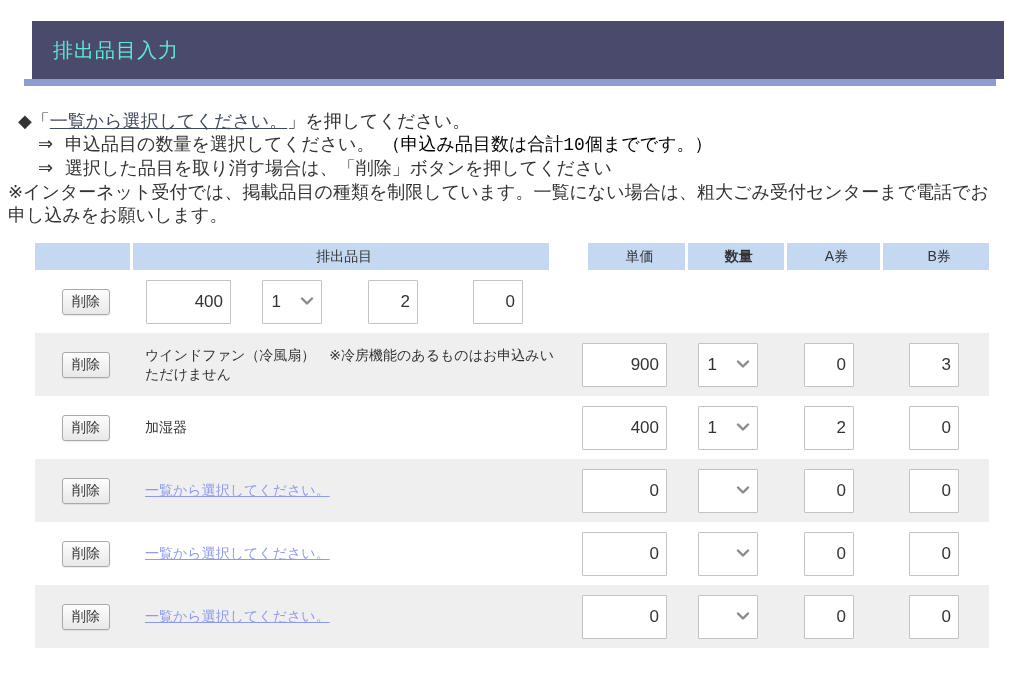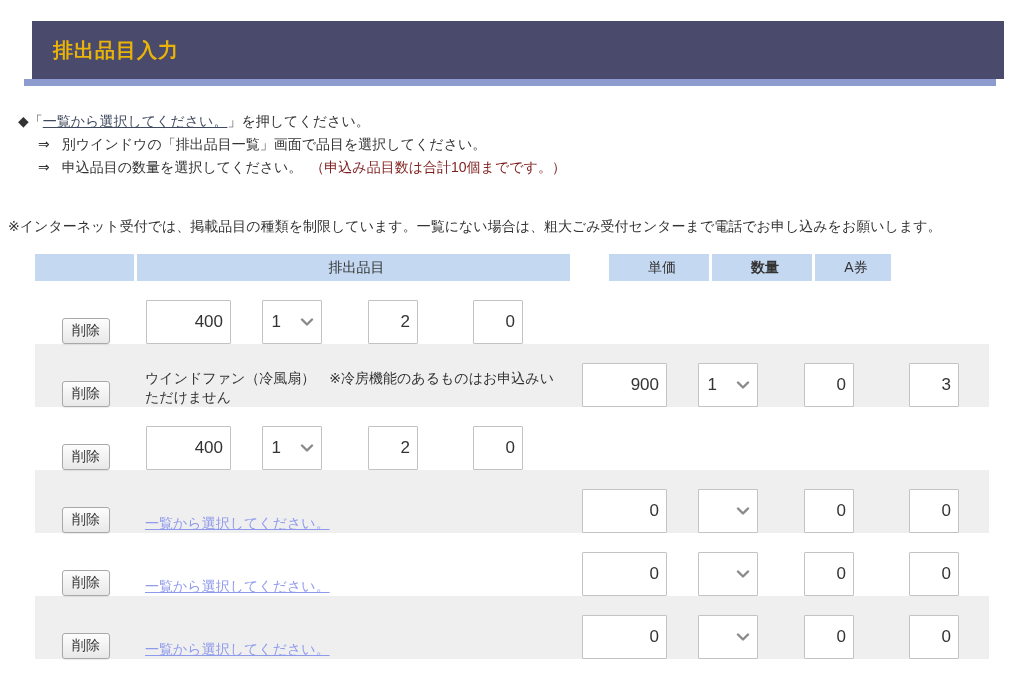--- a/index.html
+++ b/index.html
@@ -8,47 +8,47 @@
     width:1024px; height:674px; overflow:hidden; background:#fff;
     font-family:"Liberation Sans","DejaVu Sans",sans-serif; color:#333;
   }
 
   
   .title-bar {
     margin:21px 0 0 32px; width:972px; height:58px; background:#4a4a6c;
     display:flex; align-items:center; padding-left:21px;
   }
   .title-bar .title {
-    color:#eab308; font-size:20px; font-weight:bold; letter-spacing:1px;
+    color:#5eead4; font-size:20px; font-weight:normal; letter-spacing:1px;
   }
   .title-strip { margin-left:24px; width:972px; height:7px; background:#8d9bce; }
 
   
-  .instructions { margin:24px 20px 0 18px; font-size:14px; line-height:23px; }
+  .instructions { margin:24px 20px 0 18px; font-size:18px; line-height:23px; }
   .lead { white-space:nowrap; }
   .ilink { color:#404a5e; text-decoration:underline; cursor:pointer; }
   .step { padding-left:20px; white-space:nowrap; }
   .arrow { margin-right:12px; }
-  .red { color:#7f1d1d; margin-left:8px; }
-  .note { margin-left:-10px;margin-top:36px; }
+  .red { color:#000000; margin-left:8px;font-family:Liberation Mono, monospace; }
+  .note { margin-left:-10px; }
 
   
   .table { margin:16px 0 0 35px; width:954px; font-size:14px; }
   .thead { display:flex; gap:3px; height:27px; }
   .hcell { background:#c5d8f1; display:flex; align-items:center; justify-content:center;padding-left:6px; }
   .w-del   { width:99px;  }
   .w-item  { width:433px; }
   .w-price { width:100px;margin-left:36px; }
   .w-qty   { width:100px;font-weight:bold; }
-  .w-a     { width:76px;  }
+  .w-a     { width:97px;  }
   .w-b     { width:110px; }
 
   .trow { display:flex; height:63px; background:#fff; }
   .trow.alt { background:#efefef; }
-  .bcell { display:flex; align-items:flex-end; justify-content:center; height:100%; }
+  .bcell { display:flex; align-items:center; justify-content:center; height:100%; }
   .b-del   { width:102px; }
   .b-item  { width:436px; justify-content:flex-start; padding:0 16px 0 8px; line-height:19px; }
   .b-price { width:103px; }
   .b-qty   { width:103px; }
   .b-a     { width:100px; }
   .b-b     { width:110px; }
 
   .del-btn {
     width:48px; height:26px; font-size:14px; color:#333;
     font-family:inherit;
@@ -78,33 +78,34 @@
 <body>
 
 <div class="title-bar">
   <span class="title">排出品目入力</span>
 </div>
 <div class="title-strip"></div>
 
 <div class="instructions">
   <div class="lead"><span>◆「</span><a class="ilink">一覧から選択してください。</a><span>」を押してください。</span></div>
   <div id="steps-mount">
-      <div class="step"><span class="arrow">⇒</span><span>別ウインドウの「排出品目一覧」画面で品目を選択してください。</span><span class="red"></span></div>
       <div class="step"><span class="arrow">⇒</span><span>申込品目の数量を選択してください。</span><span class="red">（申込み品目数は合計10個までです。）</span></div>
+      <div class="step"><span class="arrow">⇒</span><span>選択した品目を取り消す場合は、「削除」ボタンを押してください</span><span class="red"></span></div>
     </div>
   <div class="note">※インターネット受付では、掲載品目の種類を制限しています。一覧にない場合は、粗大ごみ受付センターまで電話でお申し込みをお願いします。</div>
 </div>
 
 <div class="table">
   <div class="thead">
     <div class="hcell w-del"></div>
     <div class="hcell w-item">排出品目</div>
     <div class="hcell w-price">単価</div>
     <div class="hcell w-qty">数量</div>
     <div class="hcell w-a">A券</div>
+    <div class="hcell w-b">B券</div>
   </div>
   <div id="rows-mount">
       <div class="trow">
     <div class="bcell b-del">
       <button class="del-btn">削除</button>
     </div>
     <div class="bcell b-price">
       <input class="num-input price" value="400" style="">
     </div>
     <div class="bcell b-qty">
@@ -149,20 +150,24 @@
       <input class="num-input ticket" value="0" style="">
     </div>
     <div class="bcell b-b">
       <input class="num-input ticket" value="3" style="">
     </div>
   </div>
       <div class="trow">
     <div class="bcell b-del">
       <button class="del-btn">削除</button>
     </div>
+    <div class="bcell b-item">
+      <span class="item-name">加湿器</span>
+
+    </div>
     <div class="bcell b-price">
       <input class="num-input price" value="400" style="">
     </div>
     <div class="bcell b-qty">
       <div class="qty-select">
         <span class="qty-val">1</span>
         <span class="chev">
           <svg width="14" height="9" viewBox="0 0 14 9">
                 <path d="M2 1.5 L7 6.5 L12 1.5" stroke="#8a8a8a" stroke-width="2.4" fill="none" stroke-linecap="round" stroke-linejoin="round"></path>
               </svg>

